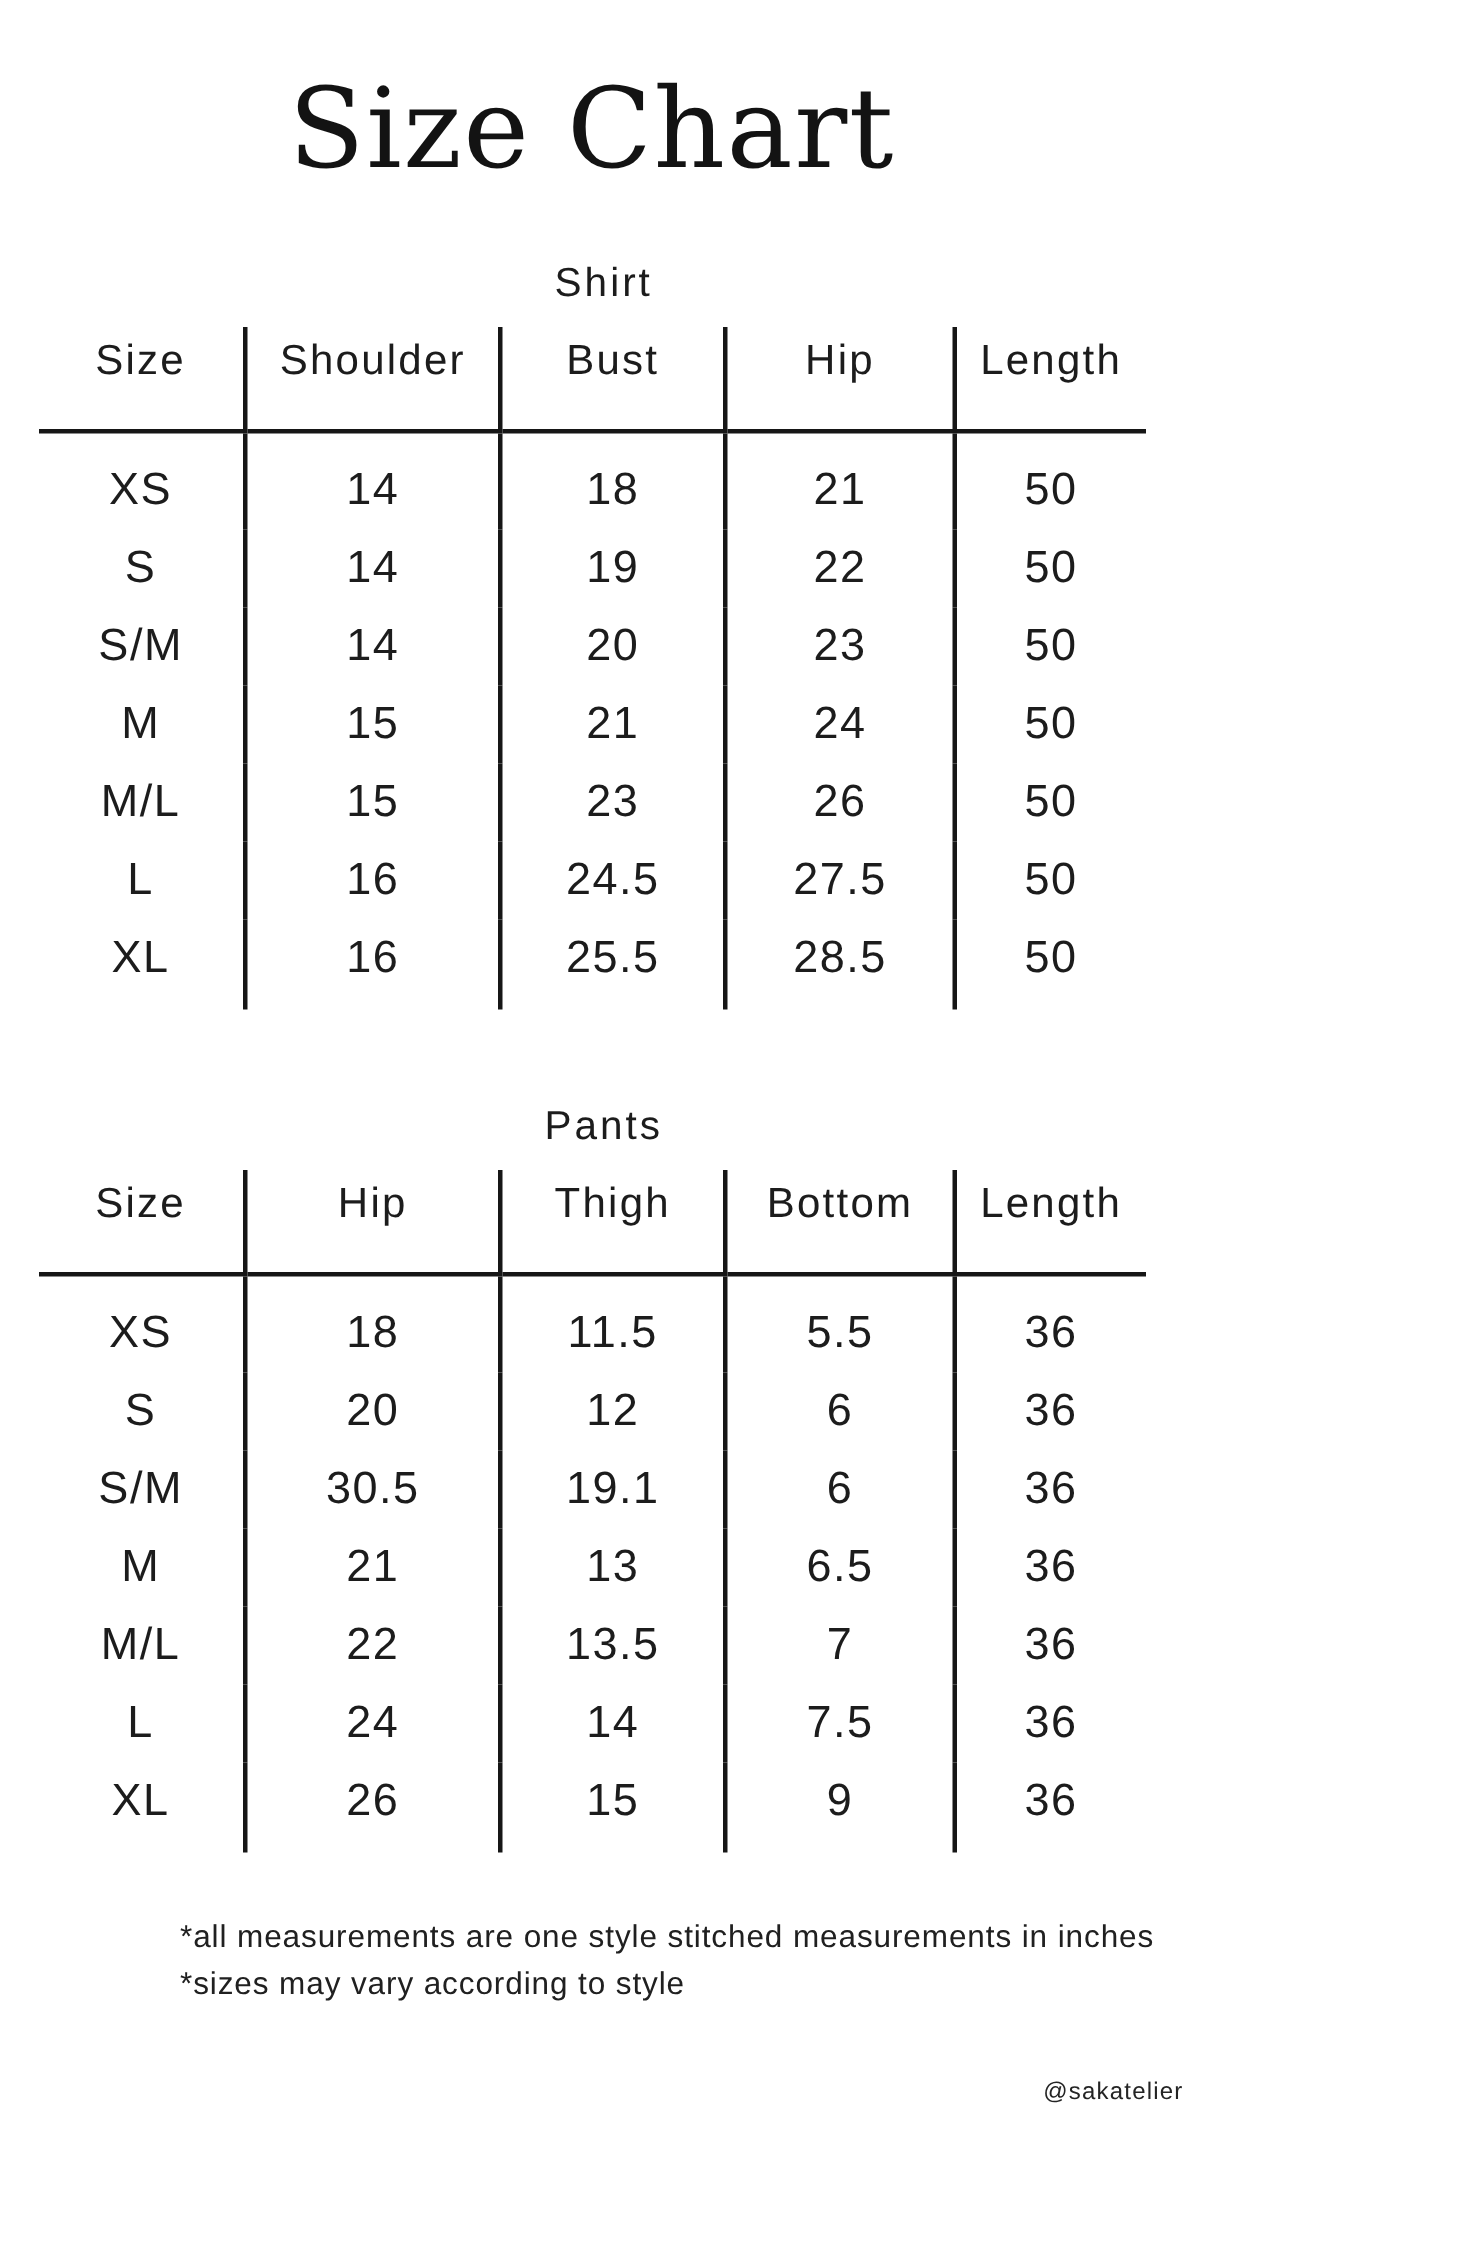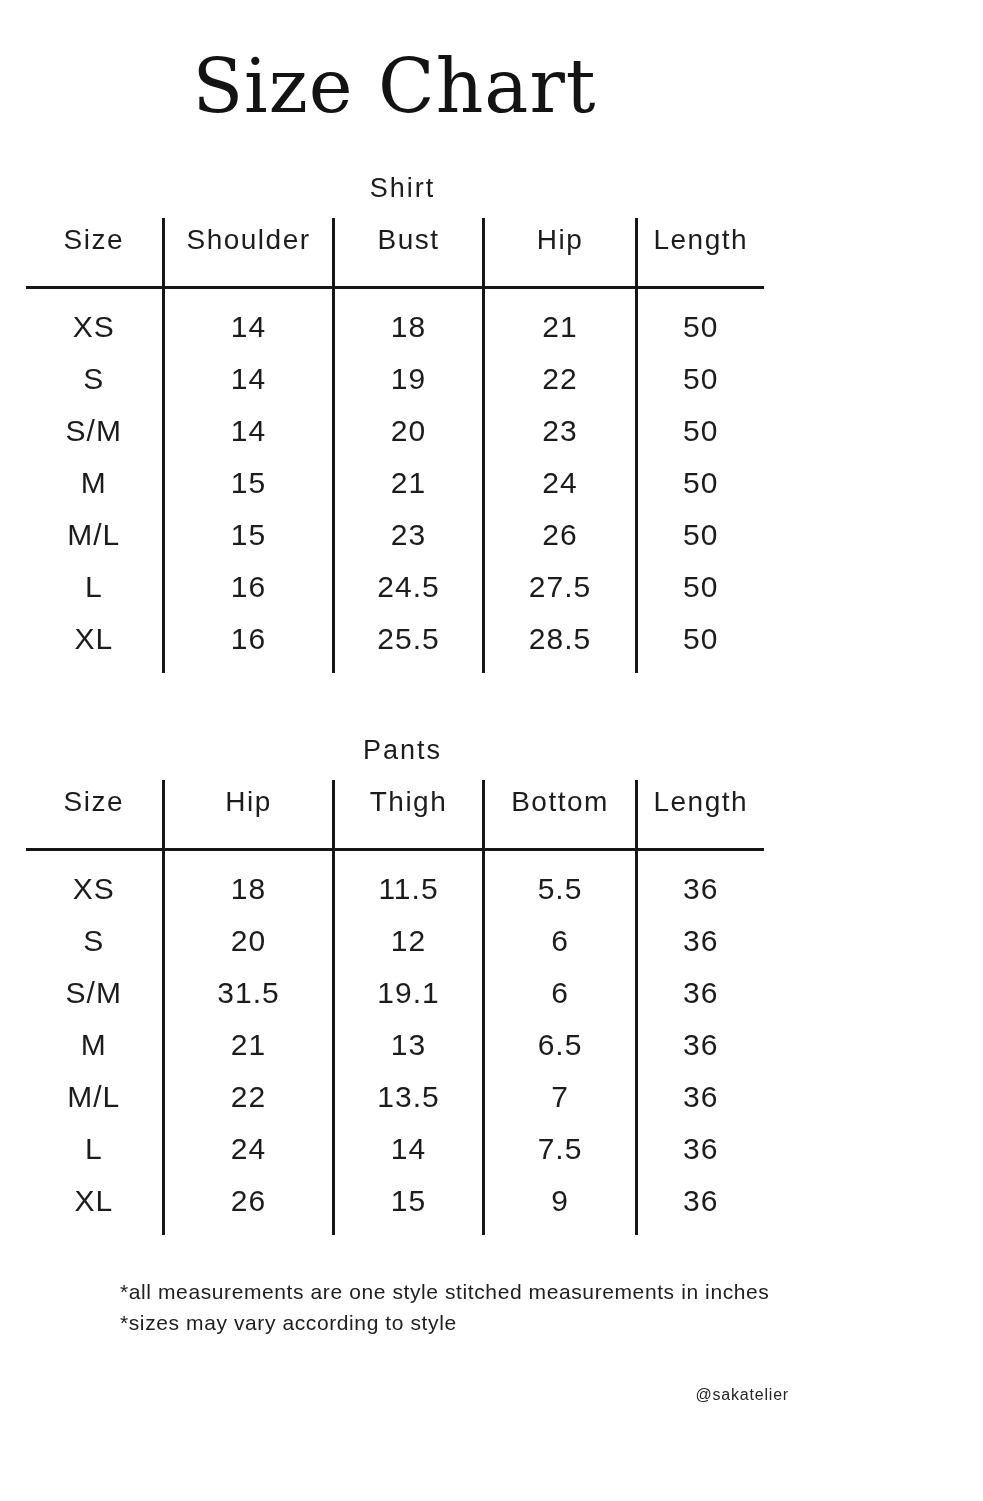--- a/index.html
+++ b/index.html
@@ -191,21 +191,21 @@
         </tr>
         <tr>
           <td>S</td>
           <td>20</td>
           <td>12</td>
           <td>6</td>
           <td>36</td>
         </tr>
         <tr>
           <td>S/M</td>
-          <td>31.5</td>
+          <td>30.5</td>
           <td>19.1</td>
           <td>6</td>
           <td>36</td>
         </tr>
         <tr>
           <td>M</td>
           <td>21</td>
           <td>13</td>
           <td>6.5</td>
           <td>36</td>

